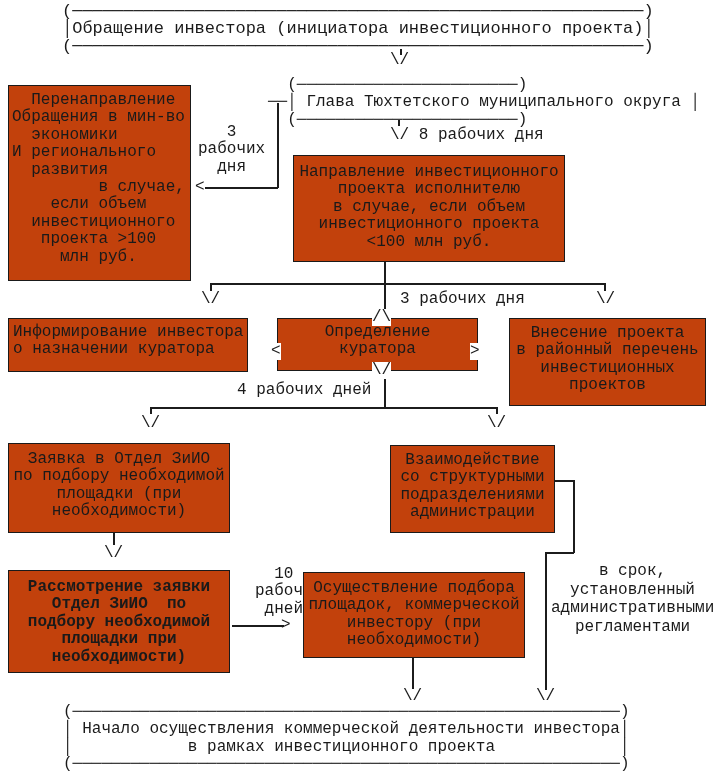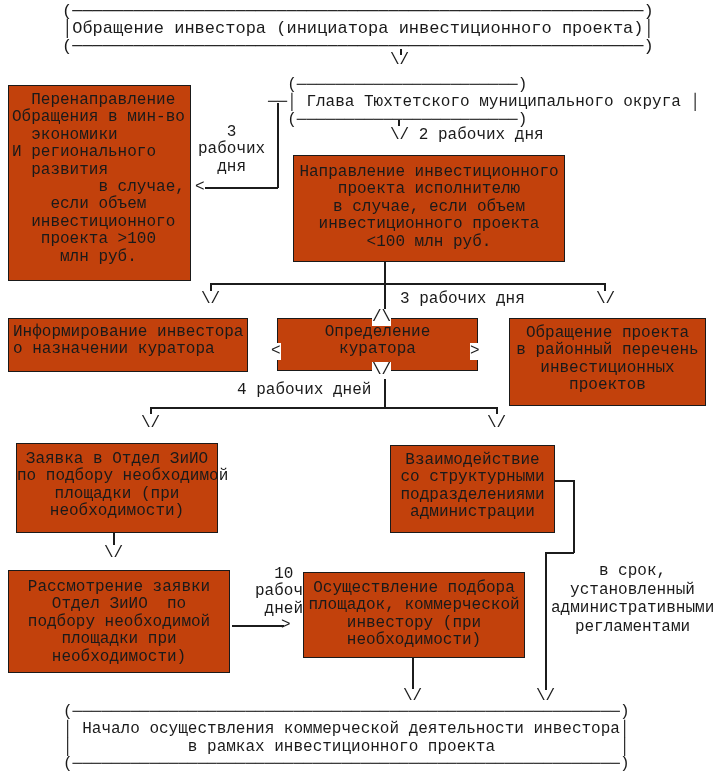--- a/index.html
+++ b/index.html
@@ -30,21 +30,21 @@
 (────────────────────────────────────────────────────────)</pre>
 
   <div class="v" style="left:400px;top:49px;height:6px;"></div>
   <pre class="pre" style="left:390px;top:52px;">\/</pre>
 
   <pre class="pre art" style="left:268px;top:77px;">  (───────────────────────)
 ──│ Глава Тюхтетского муниципального округа │
   (───────────────────────)</pre>
 
   <div class="v" style="left:398px;top:120px;height:6px;"></div>
-  <pre class="pre" style="left:390px;top:127px;">\/ 2 рабочих дня</pre>
+  <pre class="pre" style="left:390px;top:127px;">\/ 8 рабочих дня</pre>
 
   <div class="v" style="left:277px;top:103px;height:85px;"></div>
   <div class="h" style="left:205px;top:187px;width:73px;"></div>
   <pre class="pre" style="left:195px;top:179px;">&lt;</pre>
   <pre class="pre" style="left:198px;top:124px;">   3
 рабочих
   дня</pre>
 
   <div class="box" style="left:8px;top:85px;width:183px;height:196px;">
     <pre class="pre" style="padding:6px 0 0 3px;">  Перенаправление
@@ -84,35 +84,35 @@
   <div class="box" style="left:277px;top:318px;width:201px;height:53px;">
     <pre class="pre ctr" style="padding-top:5px;">Определение
 куратора</pre>
   </div>
   <pre class="pre glyph" style="left:372px;top:309px;">/\</pre>
   <pre class="pre glyph" style="left:372px;top:362px;">\/</pre>
   <pre class="pre glyph" style="left:271px;top:343px;">&lt;</pre>
   <pre class="pre glyph" style="left:470px;top:343px;">&gt;</pre>
 
   <div class="box" style="left:509px;top:318px;width:197px;height:88px;">
-    <pre class="pre ctr" style="padding-top:6px;">Обращение проекта
+    <pre class="pre ctr" style="padding-top:6px;">Внесение проекта
 в районный перечень
 инвестиционных
 проектов</pre>
   </div>
 
   <div class="v" style="left:384px;top:377px;height:30px;"></div>
   <pre class="pre" style="left:237px;top:382px;">4 рабочих дней</pre>
   <div class="h" style="left:150px;top:407px;width:347px;"></div>
   <div class="v" style="left:150px;top:407px;height:7px;"></div>
   <div class="v" style="left:496px;top:407px;height:7px;"></div>
   <pre class="pre" style="left:141px;top:415px;">\/</pre>
   <pre class="pre" style="left:487px;top:415px;">\/</pre>
 
-  <div class="box" style="left:16px;top:443px;width:202px;height:90px;">
+  <div class="box" style="left:8px;top:443px;width:222px;height:90px;">
     <pre class="pre ctr" style="padding-top:7px;">Заявка в Отдел ЗиИО
 по подбору необходимой
 площадки (при
 необходимости)</pre>
   </div>
 
   <div class="box" style="left:390px;top:445px;width:165px;height:88px;">
     <pre class="pre ctr" style="padding-top:6px;">Взаимодействие
 со структурными
 подразделениями
@@ -124,21 +124,21 @@
   <div class="h" style="left:545px;top:552px;width:29px;"></div>
   <div class="v" style="left:545px;top:552px;height:138px;"></div>
   <pre class="pre ctr" style="left:551px;top:562px;width:163px;line-height:18.5px;">в срок,
 установленный
 административными
 регламентами</pre>
 
   <div class="v" style="left:113px;top:533px;height:12px;"></div>
   <pre class="pre" style="left:104px;top:545px;">\/</pre>
 
-  <div class="box" style="left:8px;top:570px;width:222px;height:103px;">
+  <div class="box" style="left:8px;top:570px;width:222px;height:103px;font-weight:bold;">
     <pre class="pre ctr" style="padding-top:8px;">Рассмотрение заявки
 Отдел ЗиИО  по
 подбору необходимой
 площадки при
 необходимости)</pre>
   </div>
 
   <pre class="pre" style="left:235px;top:566px;margin-left:20px;">  10
 рабочих
  дней</pre>

